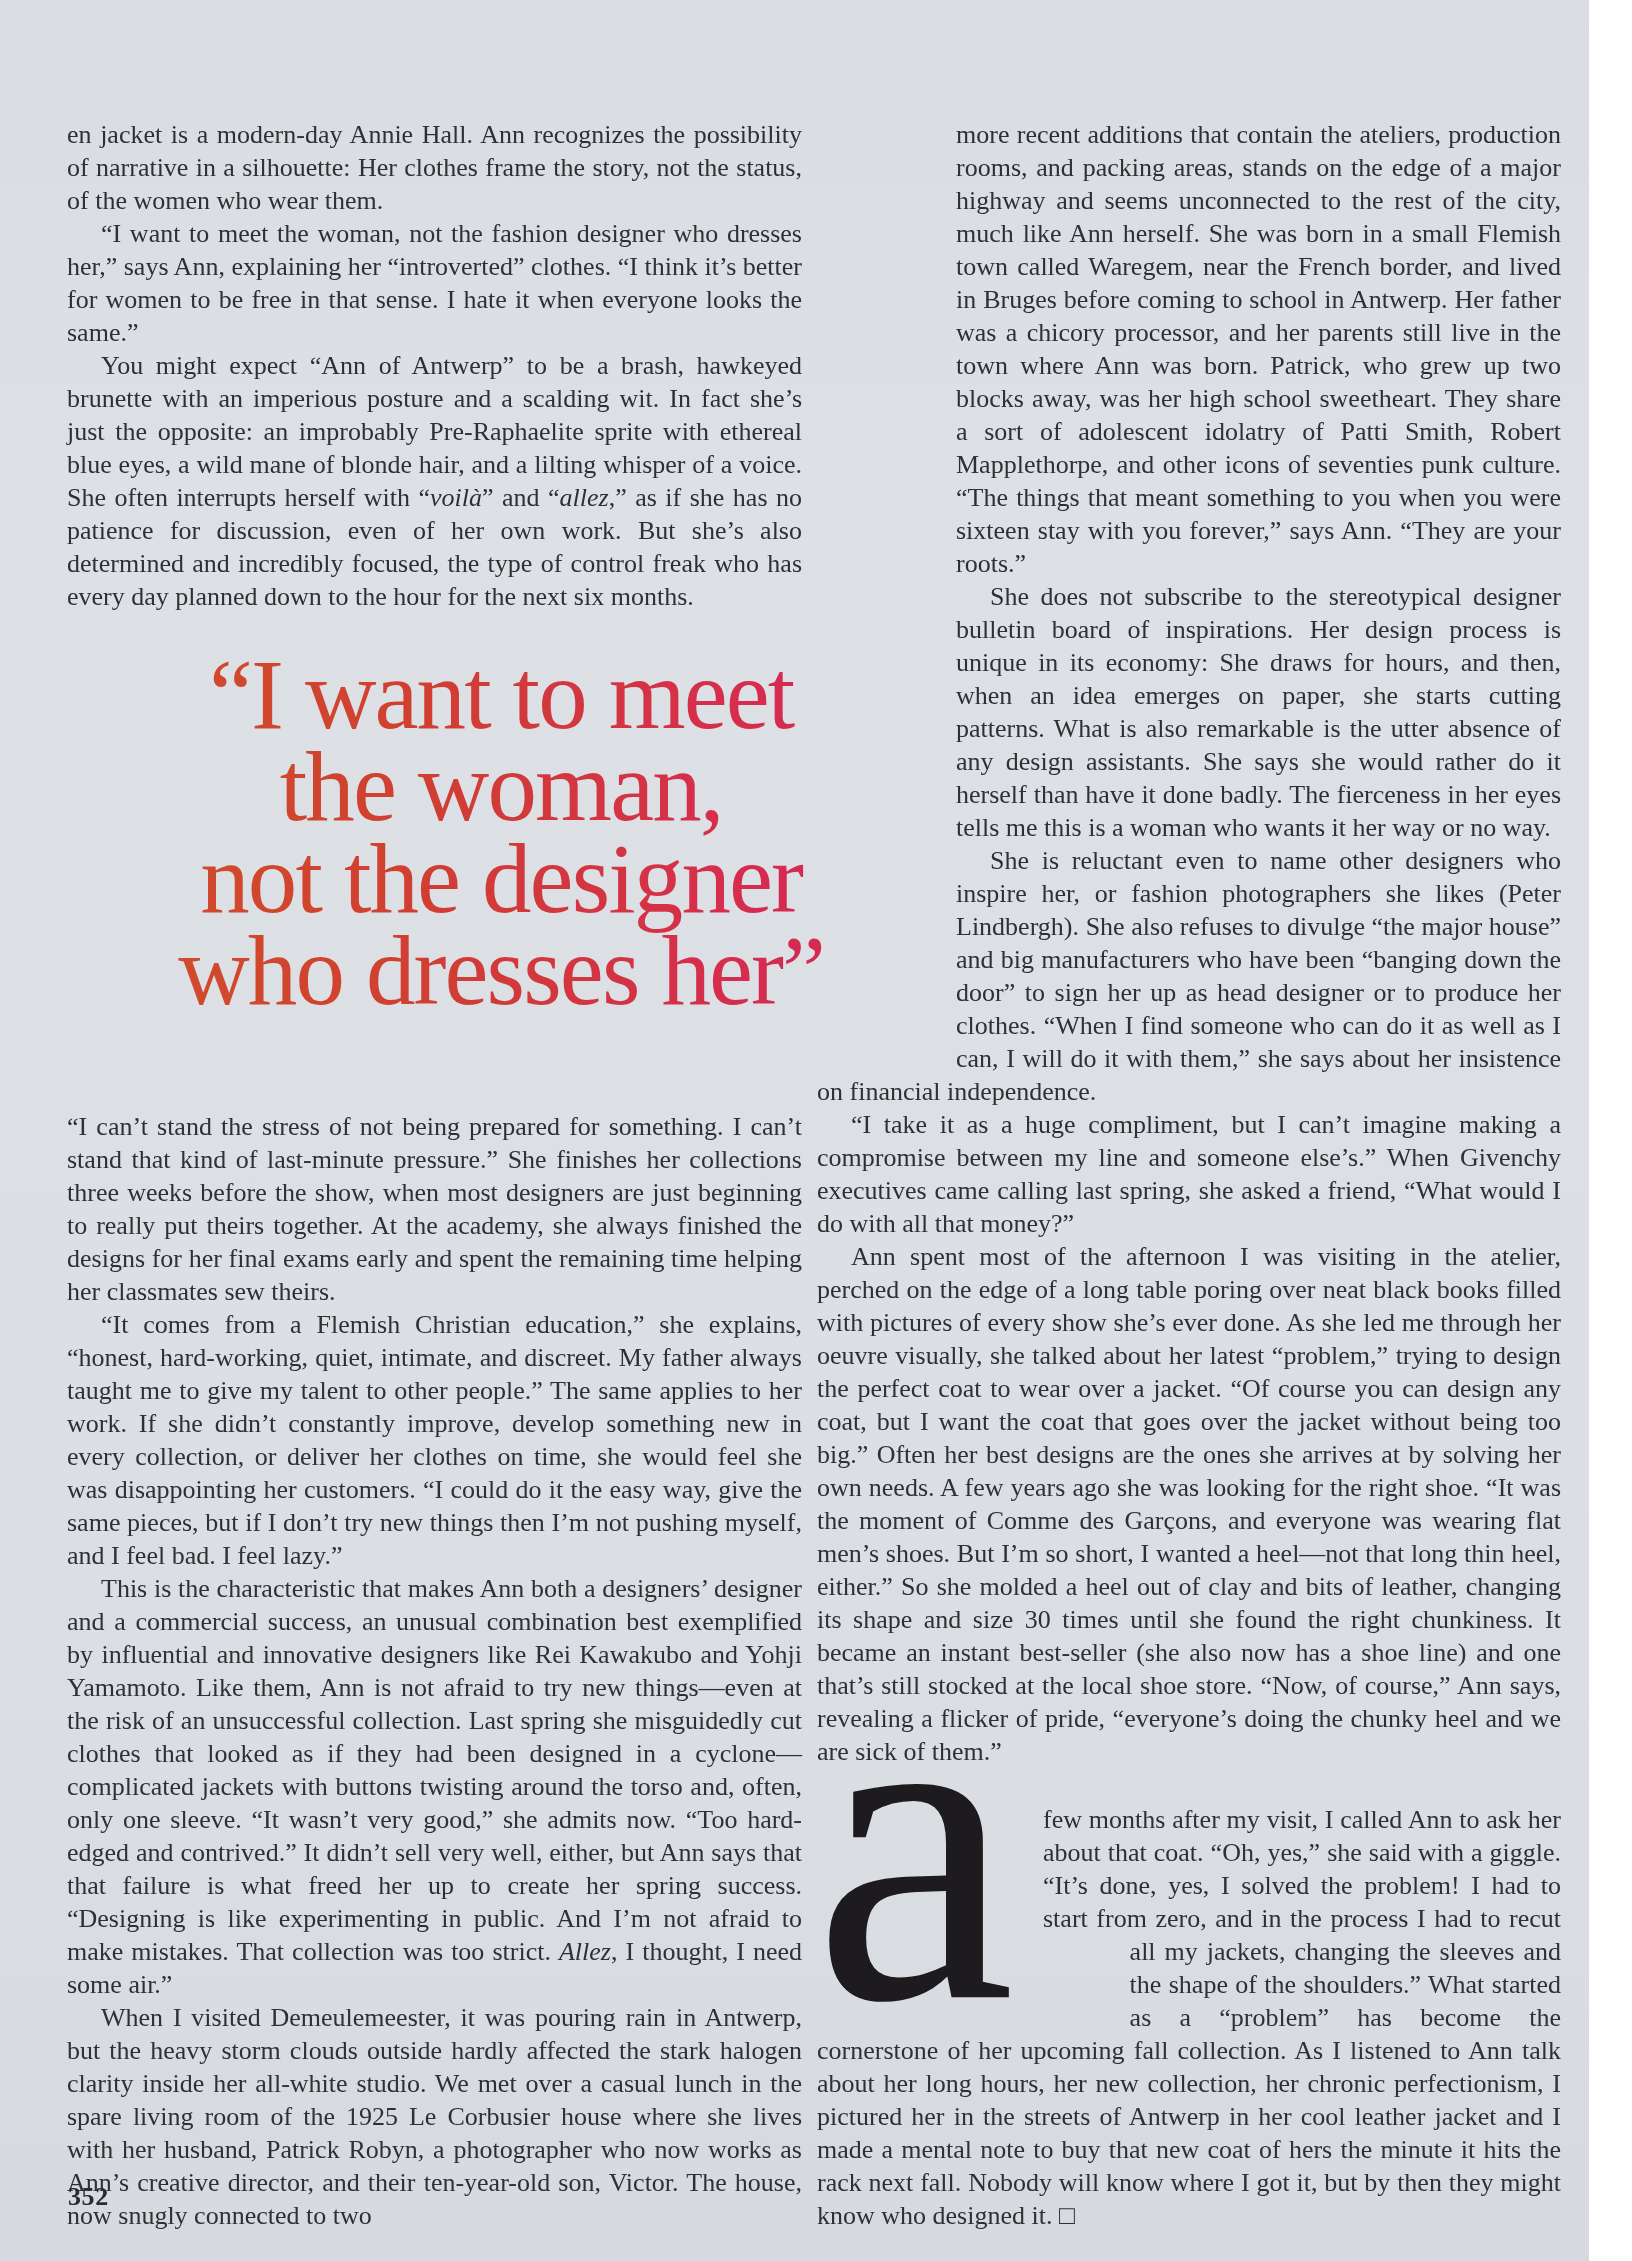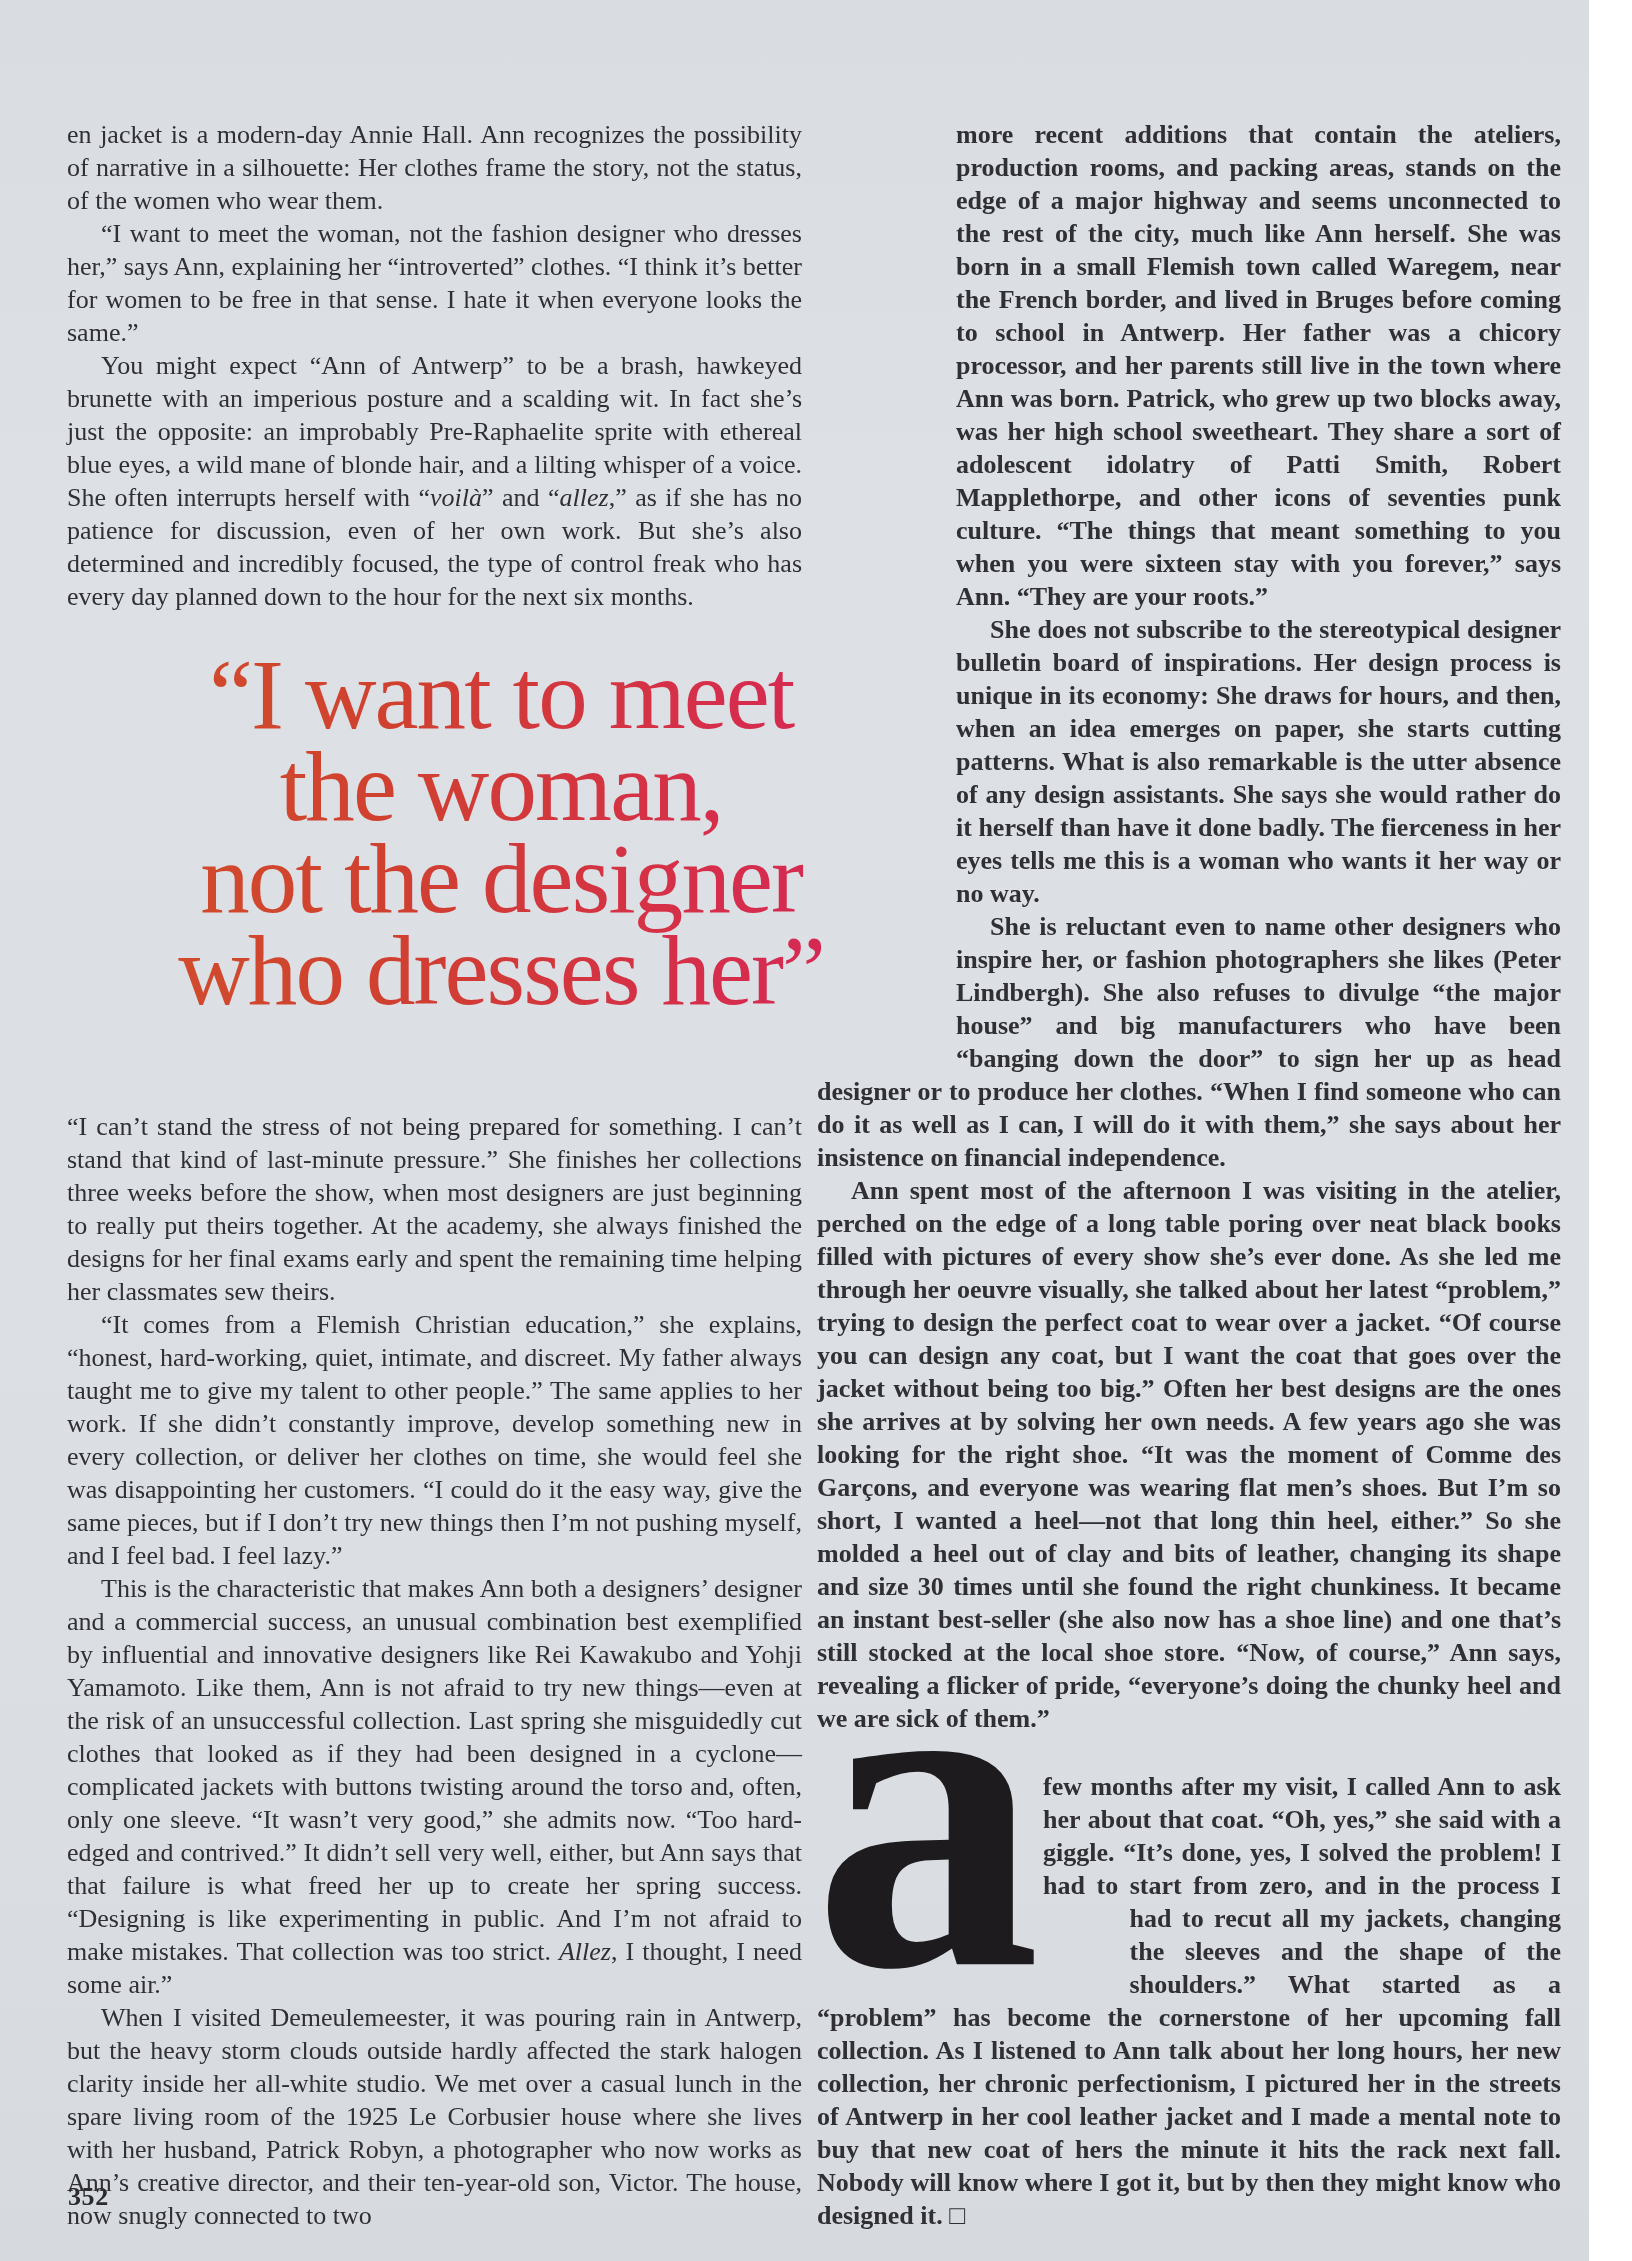--- a/index.html
+++ b/index.html
@@ -11,21 +11,21 @@
     color:#302f34;
     overflow:hidden;
   }
   .col {
     position:absolute; top:118px;
     font-size:26px; line-height:33px;
     text-align:justify;
     text-justify:inter-word;
   }
   .col-left  { left:67px;  width:735px; }
-  .col-right { left:817px; width:744px;font-weight:bold; }
+  .col-right { left:817px; width:744px; }
   p { margin:0; padding:0; }
   p.ind { text-indent:34px; }
   .it { font-style:italic; }
 
   
   .pullquote {
     width:876px;
     margin:36px 0 93px -3.8px;
     text-align:center;
     font-size:99px;
@@ -82,20 +82,21 @@
     <p class="ind">“It comes from a Flemish Christian education,” she explains, “honest, hard-working, quiet, intimate, and discreet. My father always taught me to give my talent to other people.” The same applies to her work. If she didn’t constantly improve, develop something new in every collection, or deliver her clothes on time, she would feel she was disappointing her customers. “I could do it the easy way, give the same pieces, but if I don’t try new things then I’m not pushing myself, and I feel bad. I feel lazy.”</p>
     <p class="ind"><span>This is the characteristic that makes Ann both a designers’ designer and a commercial success, an unusual combination best exemplified by influential and innovative designers like Rei Kawakubo and Yohji Yamamoto. Like them, Ann is not afraid to try new things—even at the risk of an unsuccessful collection. Last spring she misguidedly cut clothes that looked as if they had been designed in a cyclone—complicated jackets with buttons twisting around the torso and, often, only one sleeve. “It wasn’t very good,” she admits now. “Too hard-edged and contrived.” It didn’t sell very well, either, but Ann says that that failure is what freed her up to create her spring success. “Designing is like experimenting in public. And I’m not afraid to make mistakes. That collection was too strict. </span><span class="it">Allez</span><span>, I thought, I need some air.”</span></p>
     <p class="ind">When I visited Demeulemeester, it was pouring rain in Antwerp, but the heavy storm clouds outside hardly affected the stark halogen clarity inside her all-white studio. We met over a casual lunch in the spare living room of the 1925 Le Corbusier house where she lives with her husband, Patrick Robyn, a photographer who now works as Ann’s creative director, and their ten-year-old son, Victor. The house, now snugly connected to two</p>
   </div>
 
   <div class="col col-right">
     <div class="quote-spacer"></div>
     <p>more recent additions that contain the ateliers, production rooms, and packing areas, stands on the edge of a major highway and seems unconnected to the rest of the city, much like Ann herself. She was born in a small Flemish town called Waregem, near the French border, and lived in Bruges before coming to school in Antwerp. Her father was a chicory processor, and her parents still live in the town where Ann was born. Patrick, who grew up two blocks away, was her high school sweetheart. They share a sort of adolescent idolatry of Patti Smith, Robert Mapplethorpe, and other icons of seventies punk culture. “The things that meant something to you when you were sixteen stay with you forever,” says Ann. “They are your roots.”</p>
     <p class="ind">She does not subscribe to the stereotypical designer bulletin board of inspirations. Her design process is unique in its economy: She draws for hours, and then, when an idea emerges on paper, she starts cutting patterns. What is also remarkable is the utter absence of any design assistants. She says she would rather do it herself than have it done badly. The fierceness in her eyes tells me this is a woman who wants it her way or no way.</p>
     <p class="ind">She is reluctant even to name other designers who inspire her, or fashion photographers she likes (Peter Lindbergh). She also refuses to divulge “the major house” and big manufacturers who have been “banging down the door” to sign her up as head designer or to produce her clothes. “When I find someone who can do it as well as I can, I will do it with them,” she says about her insistence on financial independence.</p>
+    <p class="ind">“I take it as a huge compliment, but I can’t imagine making a compromise between my line and someone else’s.” When Givenchy executives came calling last spring, she asked a friend, “What would I do with all that money?”</p>
     <p class="ind">Ann spent most of the afternoon I was visiting in the atelier, perched on the edge of a long table poring over neat black books filled with pictures of every show she’s ever done. As she led me through her oeuvre visually, she talked about her latest “problem,” trying to design the perfect coat to wear over a jacket. “Of course you can design any coat, but I want the coat that goes over the jacket without being too big.” Often her best designs are the ones she arrives at by solving her own needs. A few years ago she was looking for the right shoe. “It was the moment of Comme des Garçons, and everyone was wearing flat men’s shoes. But I’m so short, I wanted a heel—not that long thin heel, either.” So she molded a heel out of clay and bits of leather, changing its shape and size 30 times until she found the right chunkiness. It became an instant best-seller (she also now has a shoe line) and one that’s still stocked at the local shoe store. “Now, of course,” Ann says, revealing a flicker of pride, “everyone’s doing the chunky heel and we are sick of them.”</p>
 
     <p class="dropcap-para">
       <span class="dc-box">
           <svg width="212" height="163" viewBox="0 0 338 260" style="font-size:42px">
             <text x="-6" y="310" font-size="725" font-family="Liberation Serif, serif" fill="#1d1b1d">a</text>
           </svg>
         </span>
       <span class="dc-step"></span>
       <span>few months after my visit, I called Ann to ask her about that coat. “Oh, yes,” she said with a giggle. “It’s done, yes, I solved the problem! I had to start from zero, and in the process I had to recut all my jackets, changing the sleeves and the shape of the shoulders.” What started as a “problem” has become the cornerstone of her upcoming fall collection. As I listened to Ann talk about her long hours, her new collection, her chronic perfectionism, I pictured her in the streets of Antwerp in her cool leather jacket and I made a mental note to buy that new coat of hers the minute it hits the rack next fall. Nobody will know where I got it, but by then they might know who designed it. □</span>

